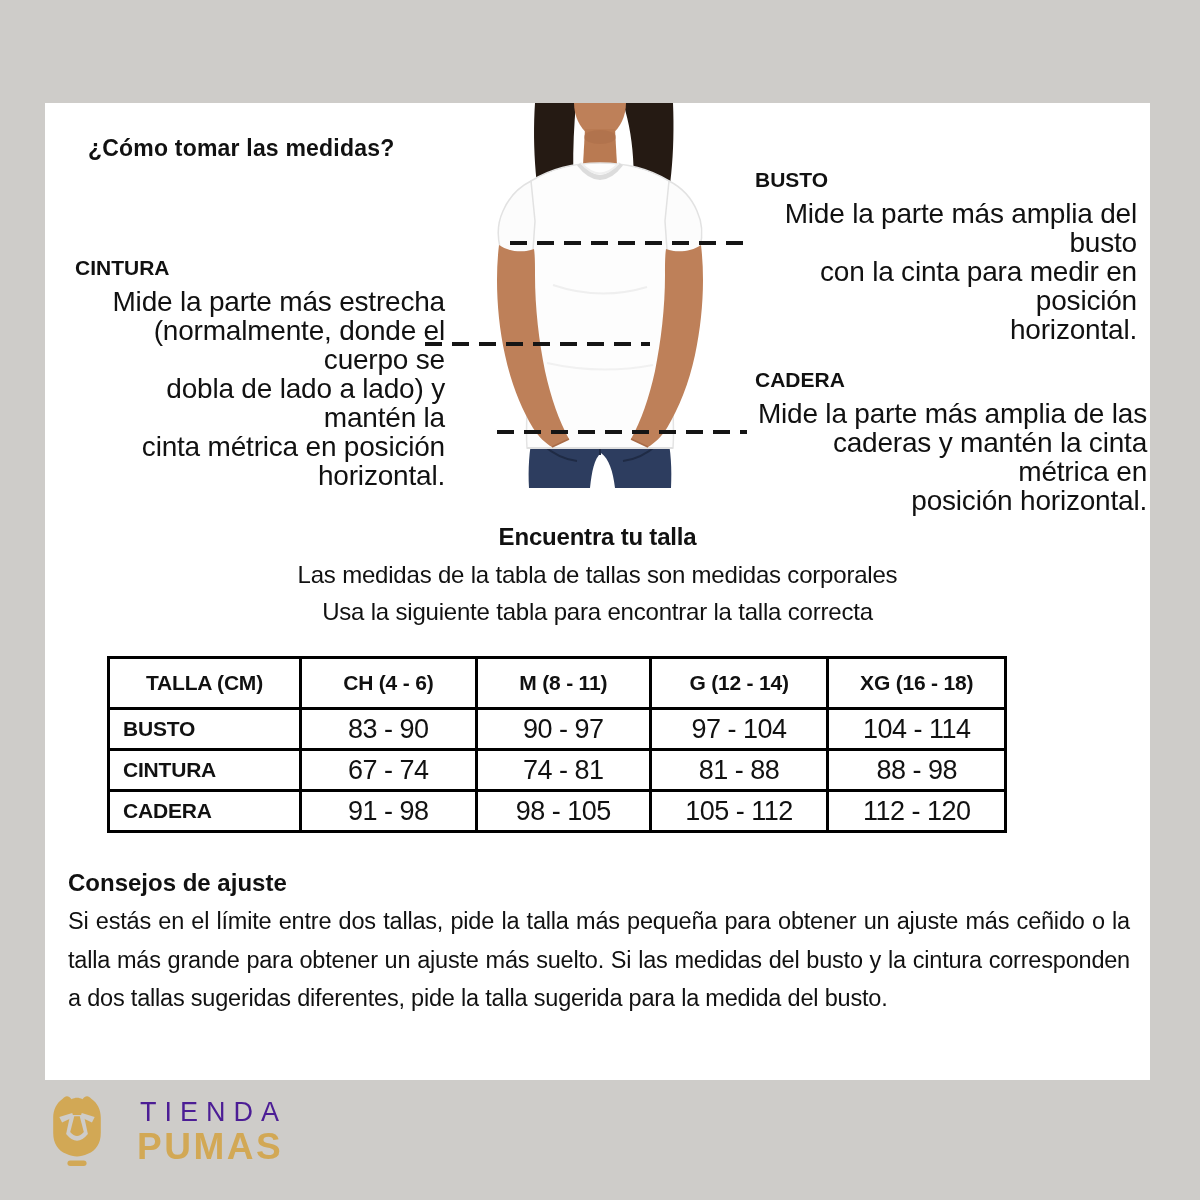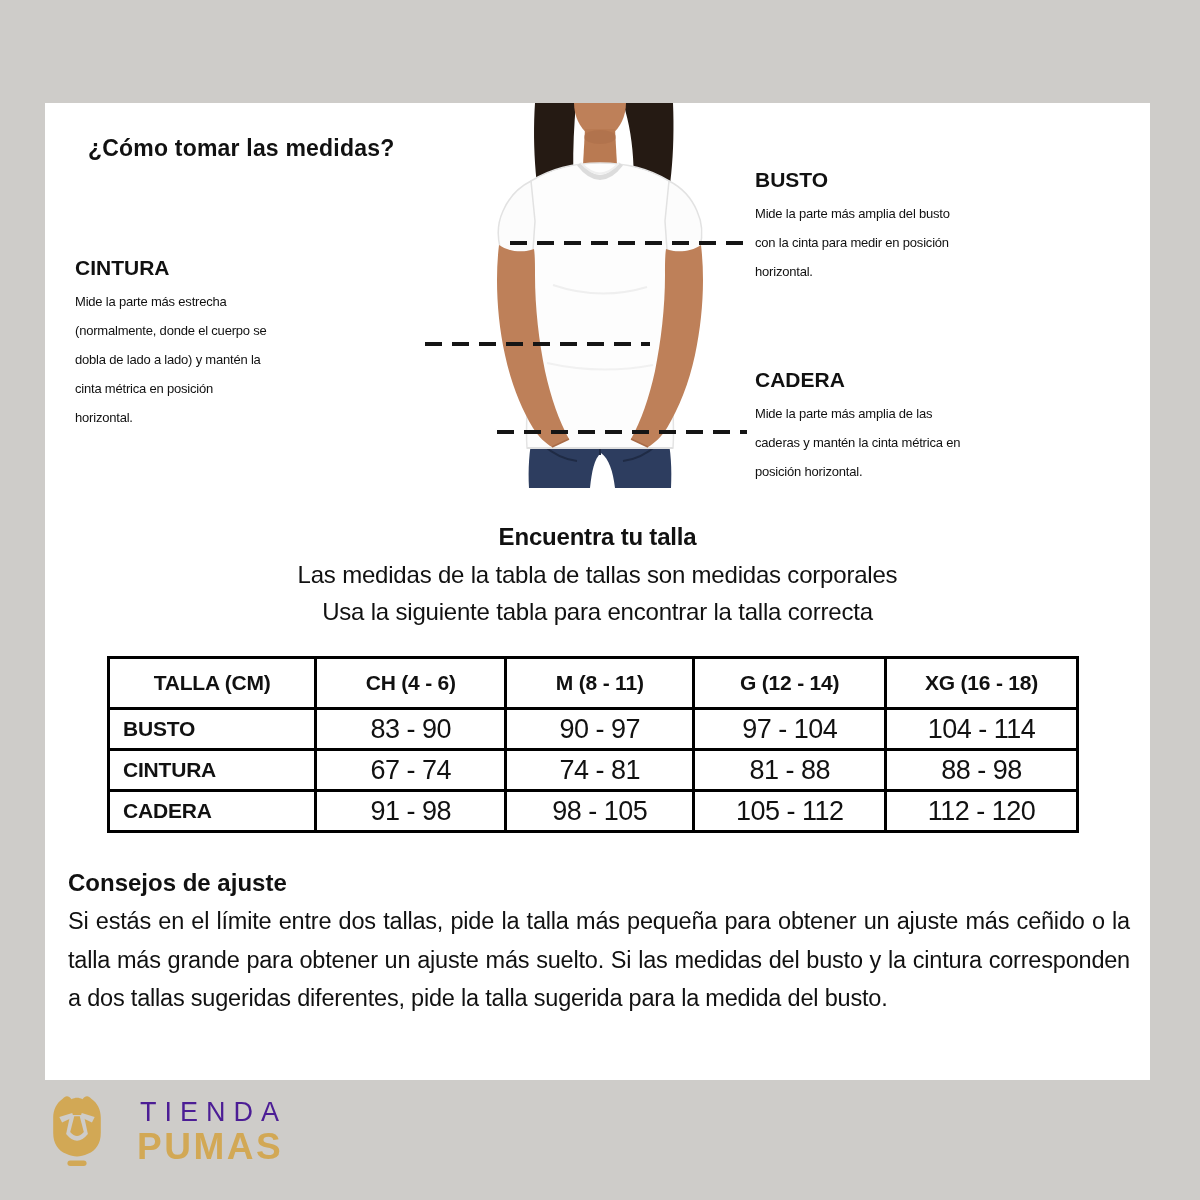--- a/index.html
+++ b/index.html
@@ -12,41 +12,41 @@
   .card{
     position:absolute;left:45px;top:103px;width:1105px;height:977px;
     background:#FFFFFF;
   }
   .abs{position:absolute;}
 
   
   .q-title{left:43px;top:32px;font-size:23px;font-weight:bold;letter-spacing:.2px;}
   .side-block{line-height:29px;}
   .side-head{font-size:21px;font-weight:bold;margin-bottom:5px;}
-  .side-text{font-size:13px;white-space:pre-line;letter-spacing:-0.2px;}
+  .side-text{font-size:28px;white-space:pre-line;letter-spacing:-0.2px;text-align:right;}
   .blk-cintura{left:30px;top:150px;width:370px;}
   .blk-busto{left:710px;top:62px;width:382px;}
   .blk-cadera{left:710px;top:262px;width:392px;}
 
   .center-line{left:0;width:1105px;text-align:center;letter-spacing:-0.2px;}
   .t-find{top:420px;font-size:24px;font-weight:bold;}
   .t-sub1{top:458px;font-size:24px;}
   .t-sub2{top:495px;font-size:24px;}
 
   
   .dash{height:4px;background:repeating-linear-gradient(90deg,#151515 0 17px,transparent 17px 27px);}
   .dash-bust{left:465px;top:138px;width:237px;}
   .dash-waist{left:380px;top:239px;width:225px;}
   .dash-hip{left:452px;top:327px;width:250px;}
 
   
   .figure{left:390px;top:0;width:330px;height:385px;}
 
   
-  .size-table{left:62px;top:553px;width:972px;border-collapse:collapse;table-layout:fixed;border-radius:19px;}
+  .size-table{left:62px;top:553px;width:900px;border-collapse:collapse;table-layout:fixed;border-radius:19px;}
   .size-table td{border:3px solid #000;text-align:center;vertical-align:middle;overflow:hidden;}
   .size-table .hrow td{height:46px;font-size:21px;font-weight:bold;letter-spacing:-0.2px;}
   .size-table .drow td{height:36px;font-size:27px;letter-spacing:-0.5px;}
   .size-table .drow td.rowlab{font-size:21px;font-weight:bold;text-align:left;padding-left:13px;letter-spacing:-0.2px;}
 
   
   .tips-head{left:23px;top:766px;font-size:24px;font-weight:bold;text-align:right;}
   .tips-text{left:23px;top:799px;width:1062px;font-size:23.5px;line-height:38.5px;
              text-align:justify;letter-spacing:-0.2px;}
 

